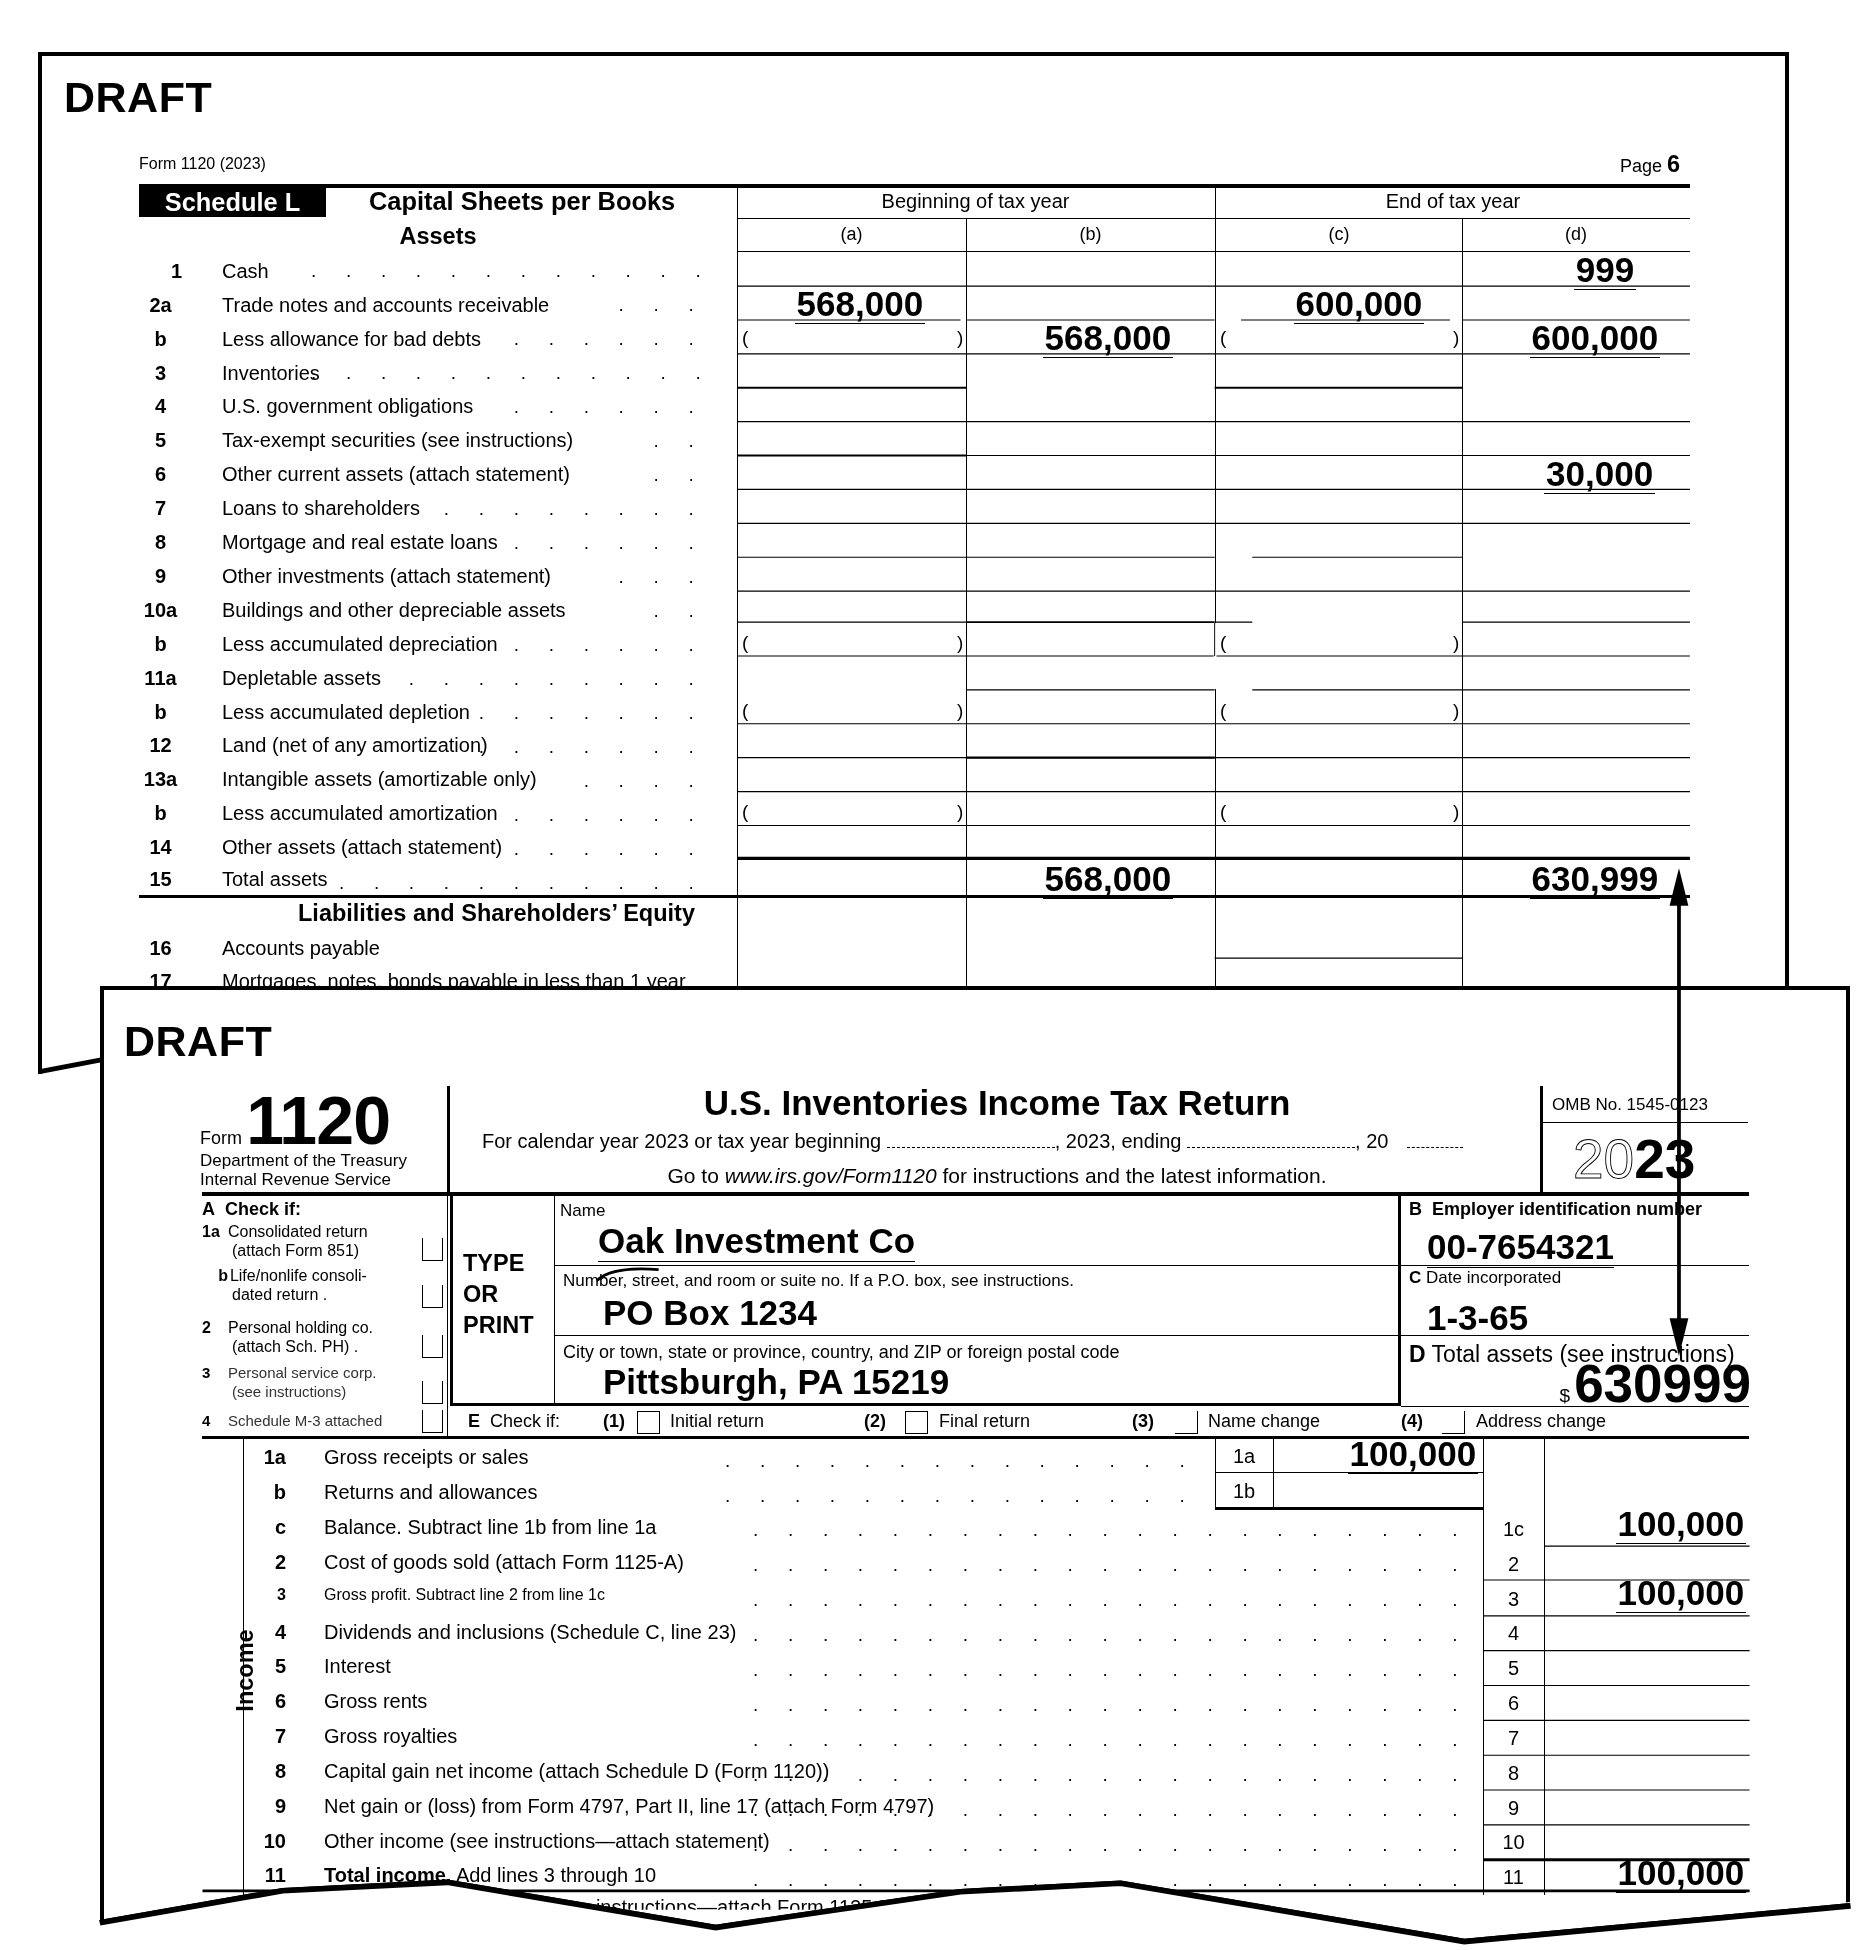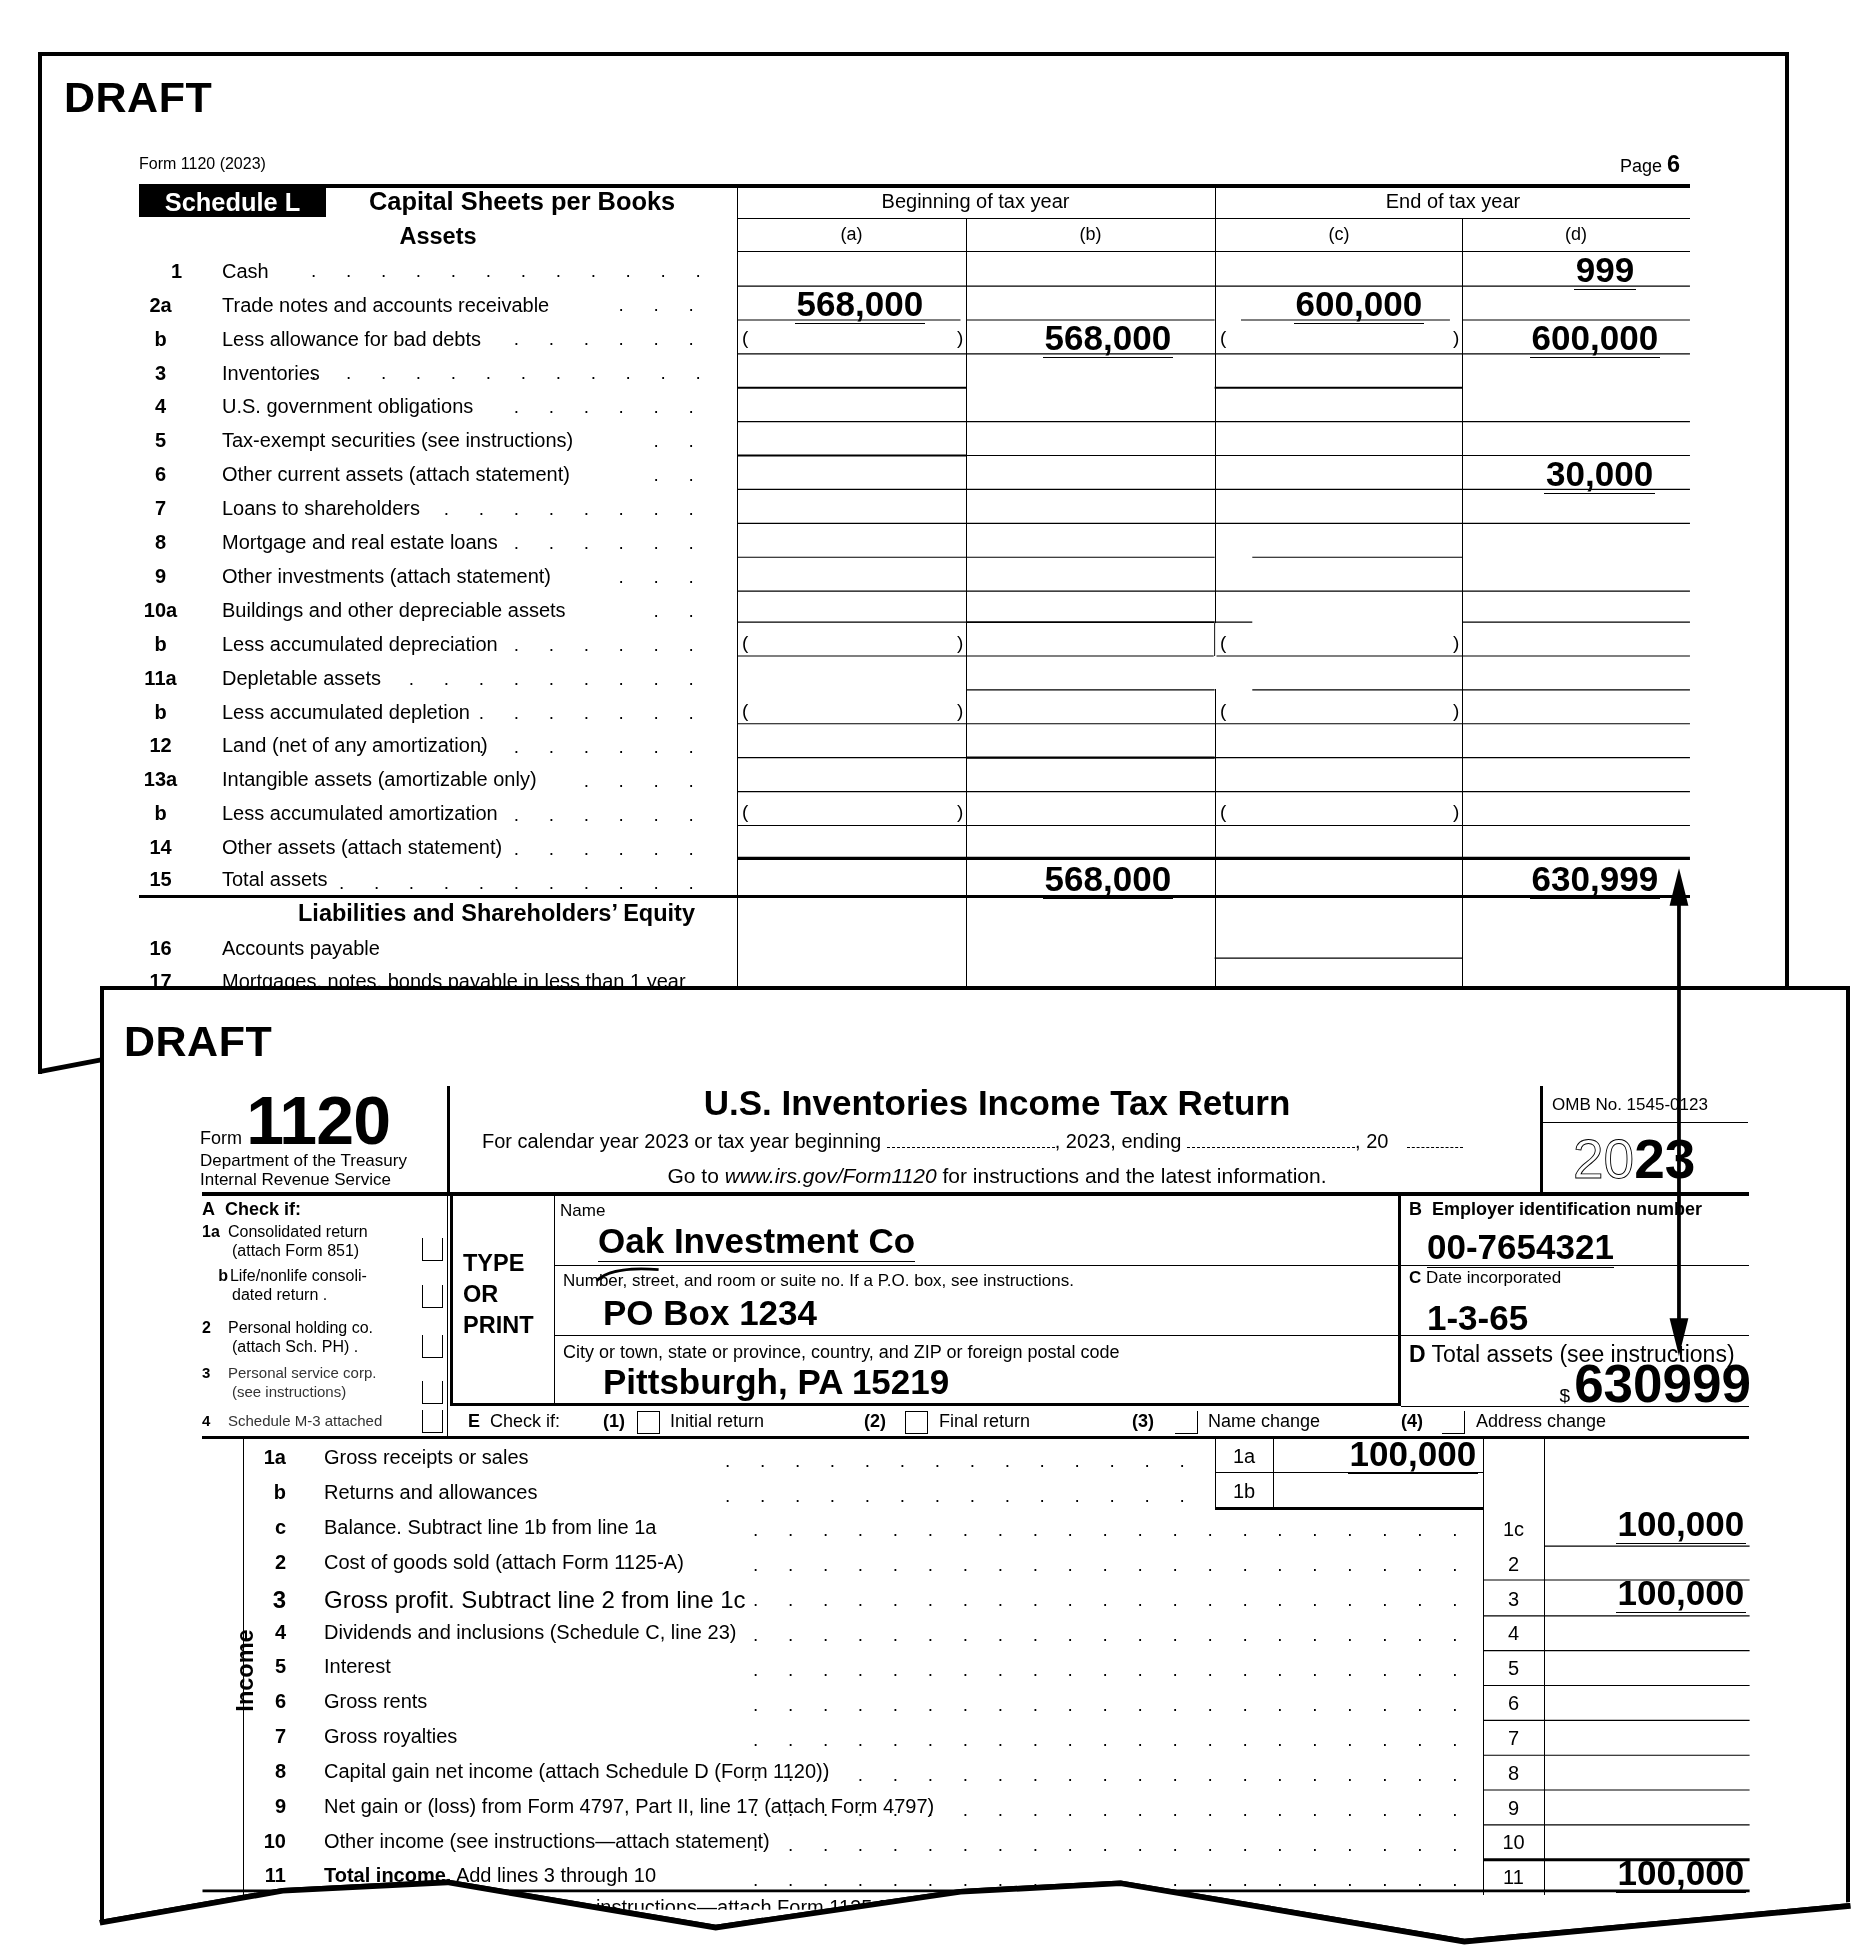--- a/index.html
+++ b/index.html
@@ -410,21 +410,21 @@
 </div>
 <div class="abs" style="left:250px;top:1481px;font-size:20px;white-space:nowrap;">
   <b style="display:inline-block;width:36px;text-align:right;margin-right:38px;">b</b><span>Returns and allowances</span>
 </div>
 <div class="abs" style="left:250px;top:1516px;font-size:20px;white-space:nowrap;">
   <b style="display:inline-block;width:36px;text-align:right;margin-right:38px;">c</b><span>Balance. Subtract line 1b from line 1a</span>
 </div>
 <div class="abs" style="left:250px;top:1551px;font-size:20px;white-space:nowrap;">
   <b style="display:inline-block;width:36px;text-align:right;margin-right:38px;">2</b><span>Cost of goods sold (attach Form 1125-A)</span>
 </div>
-<div class="abs" style="left:250px;top:1586px;font-size:24px;white-space:nowrap;">
+<div class="abs" style="left:250px;top:1586px;font-size:16px;white-space:nowrap;">
   <b style="display:inline-block;width:36px;text-align:right;margin-right:38px;">3</b><span>Gross profit. Subtract line 2 from line 1c</span>
 </div>
 <div class="abs" style="left:250px;top:1621px;font-size:20px;white-space:nowrap;">
   <b style="display:inline-block;width:36px;text-align:right;margin-right:38px;">4</b><span>Dividends and inclusions (Schedule C, line 23)</span>
 </div>
 <div class="abs" style="left:250px;top:1655px;font-size:20px;white-space:nowrap;">
   <b style="display:inline-block;width:36px;text-align:right;margin-right:38px;">5</b><span>Interest</span>
 </div>
 <div class="abs" style="left:250px;top:1690px;font-size:20px;white-space:nowrap;">
   <b style="display:inline-block;width:36px;text-align:right;margin-right:38px;">6</b><span>Gross rents</span>

